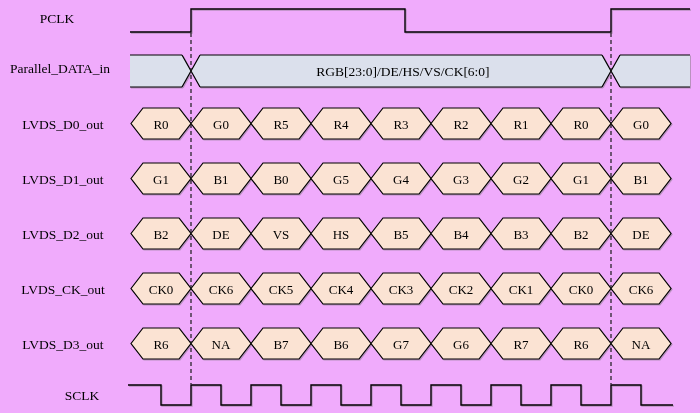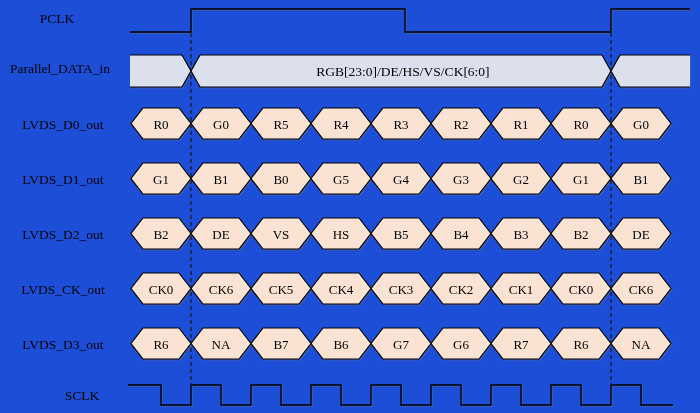--- a/index.html
+++ b/index.html
@@ -1,16 +1,16 @@
 <!DOCTYPE html>
 <html><head>
 <meta charset="utf-8">
 <style>
   html,body{margin:0;padding:0;background:#ffffff;}
-  .stage{position:relative;width:700px;height:413px;background:#1d4ed8;overflow:hidden;
+  .stage{position:relative;width:700px;height:413px;background:#f0abfc;overflow:hidden;
          font-family:"Liberation Serif", serif;}
   svg{display:block;}
   text{fill:#000000;}
   .rowlabel{font-size:13.5px;}
   .celltext{font-size:13px;}
   .buslabel{font-size:13.5px;}
   .shadow{filter:drop-shadow(1px 1px 0px rgba(115,115,115,0.45));}
 </style>
 </head>
 <body>

